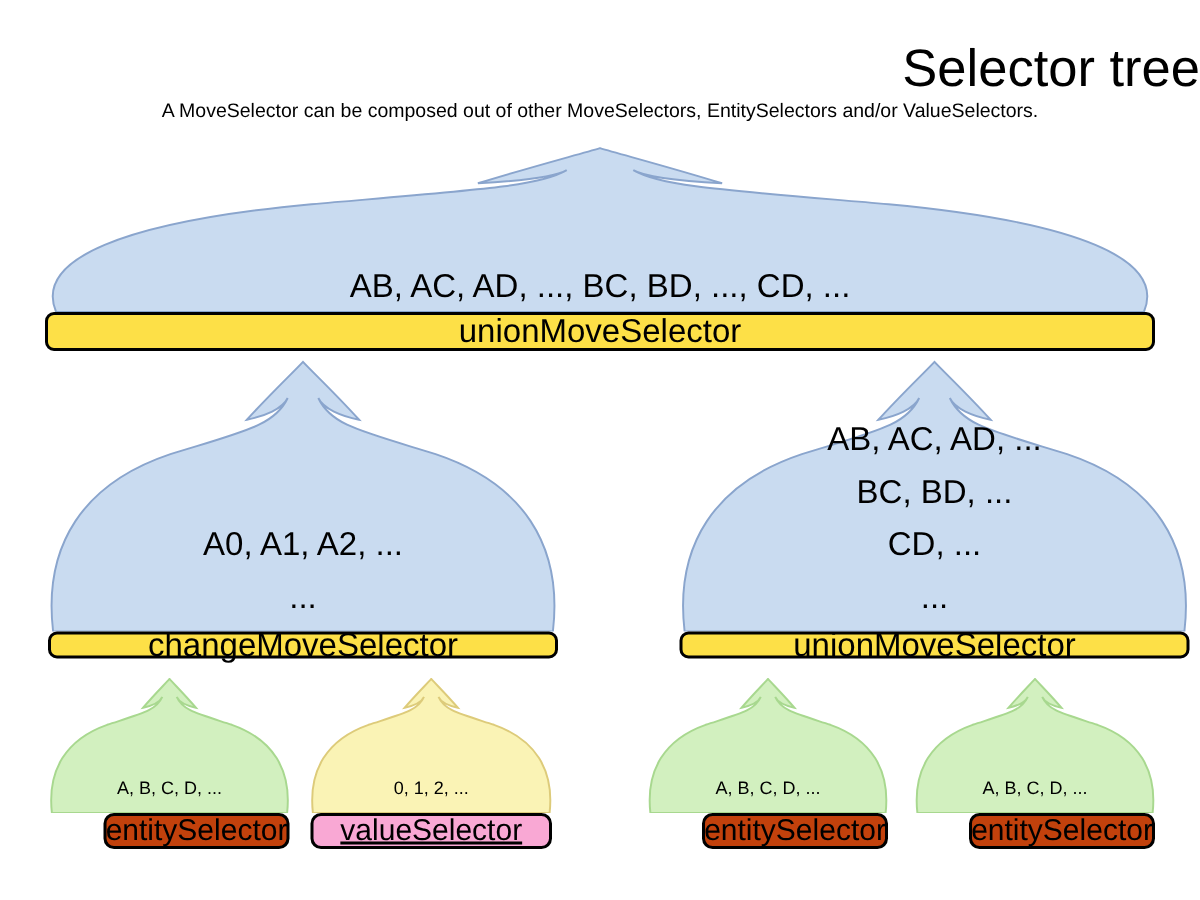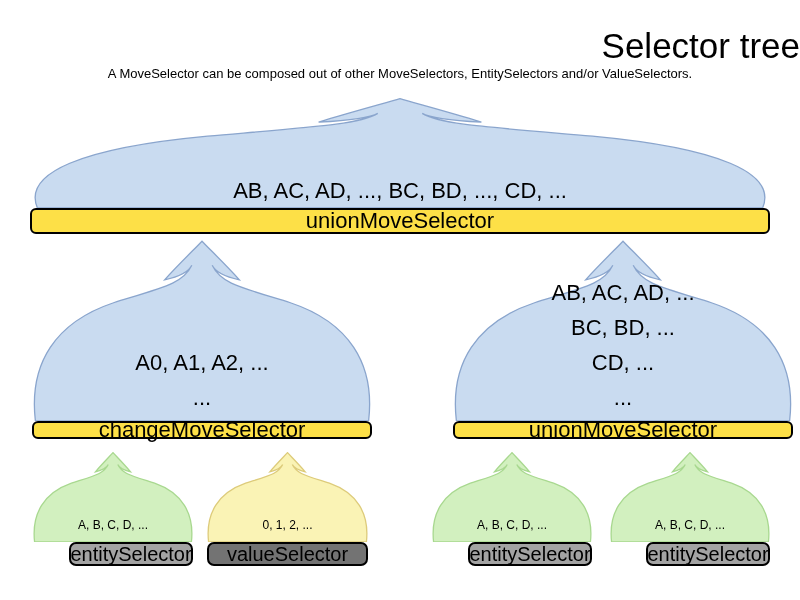--- a/index.html
+++ b/index.html
@@ -21,23 +21,23 @@
   .cloud-text { position:absolute; left:0; right:0; text-align:center; }
   .bar {
     position:absolute; left:0; right:0; box-sizing:border-box;
     border:2px solid #000; border-radius:6px;
     display:flex; align-items:center; justify-content:center;
   }
   
   .blue .cloud-path   { fill:#c9dbf0; stroke:#8aa5cd; }
   .blue .bar          { background:#fde047; }
   .green .cloud-path  { fill:#d2f0bf; stroke:#a8d88f; }
-  .green .bar         { background:#a3a3a3;margin-left:36px; }
+  .green .bar         { background:#c2410c;margin-left:36px; }
   .yellow .cloud-path { fill:#faf3b5; stroke:#ddcb7a; }
-  .yellow .bar        { background:#737373; }
+  .yellow .bar        { background:#f9a8d4;text-decoration:underline; }
   
   .unit-union { left:30px; top:98px; width:740px; height:136px; }
   .unit-union .cloud { height:110px; }
   .unit-union .bar { top:110px; height:26px; font-size:22px; }
   .unit-union .cloud-text { bottom:28px; font-size:22px; line-height:31px; }
   
   .unit-mid { top:240px; width:340px; height:208px; }
   .unit-change { left:32px; }
   .unit-swap { left:453px; }
   .unit-mid .cloud { height:181px; }

